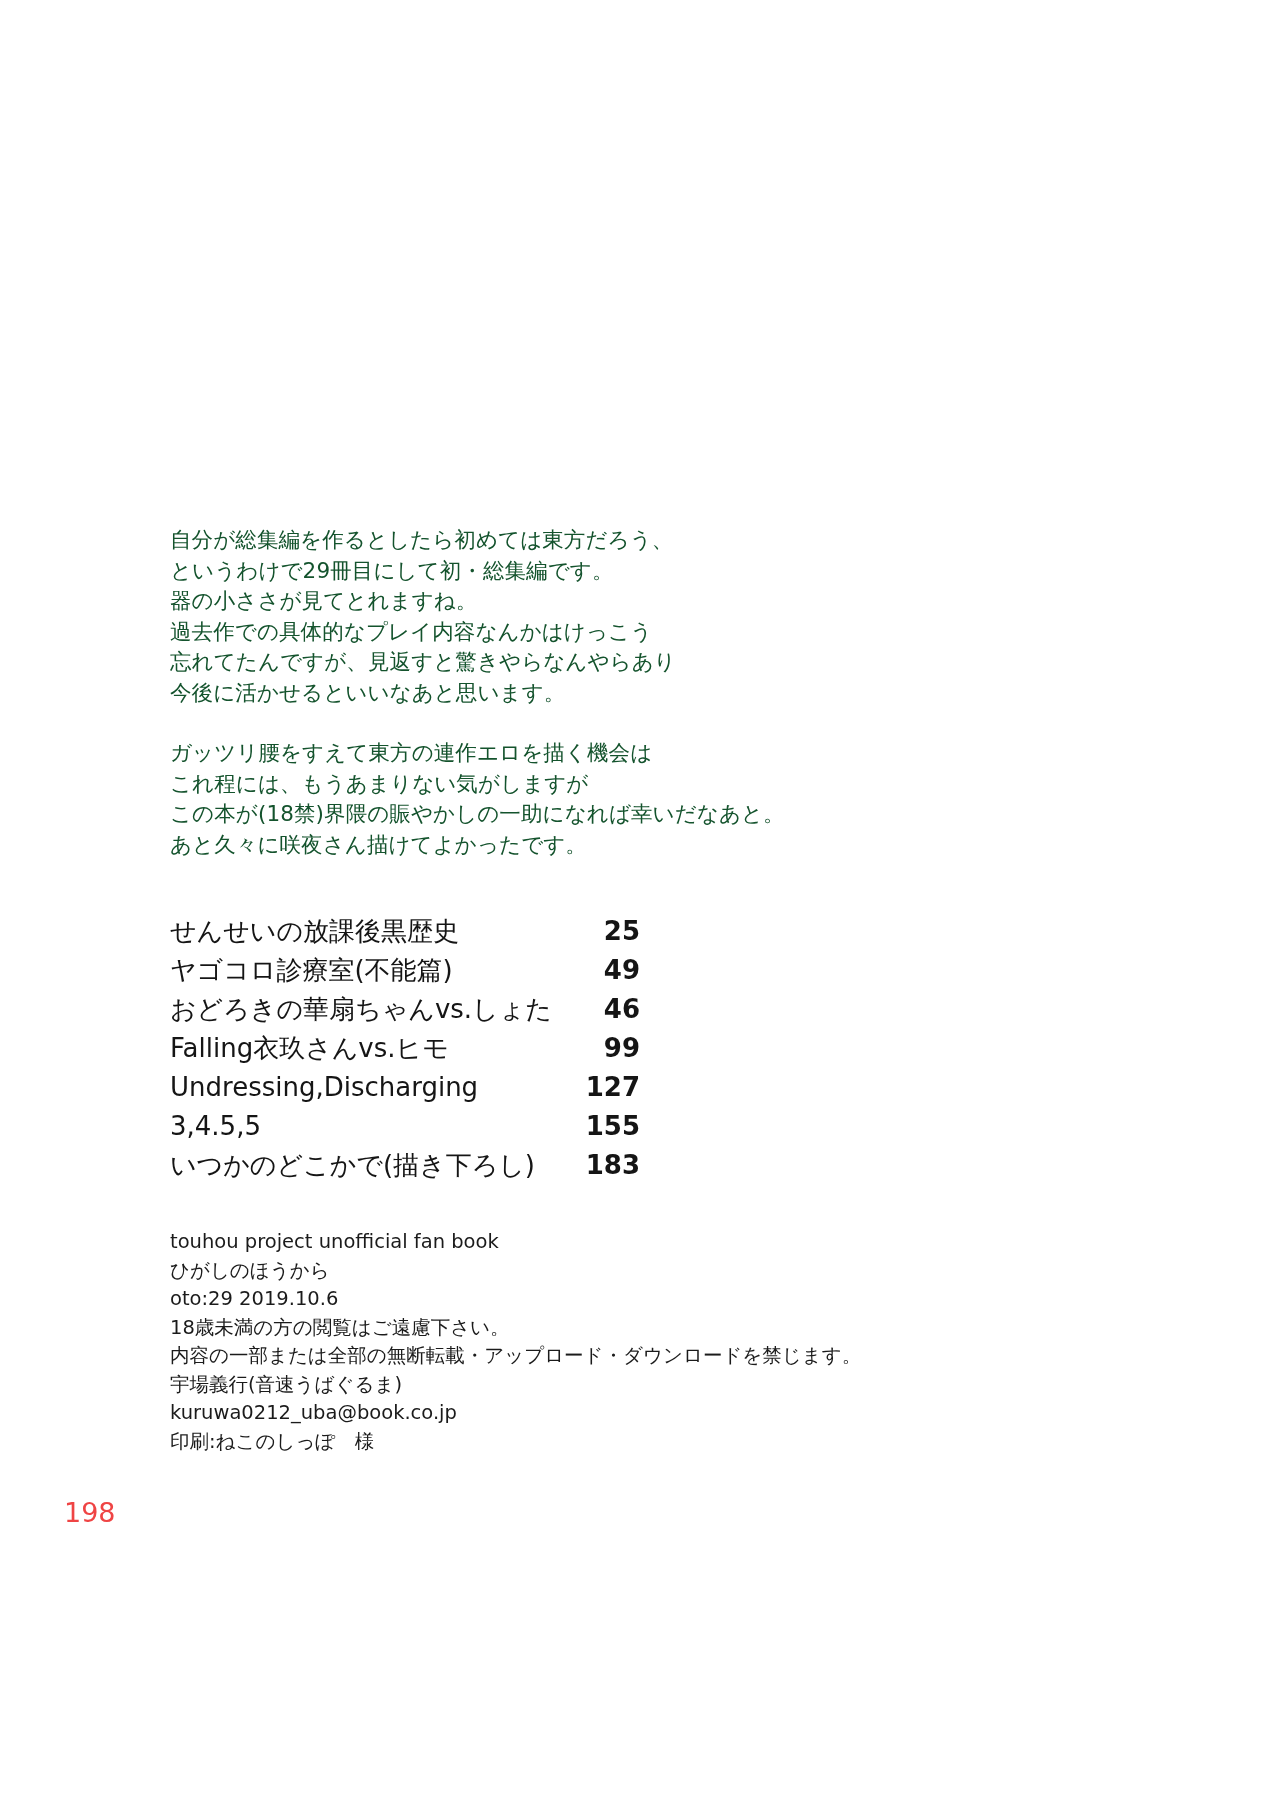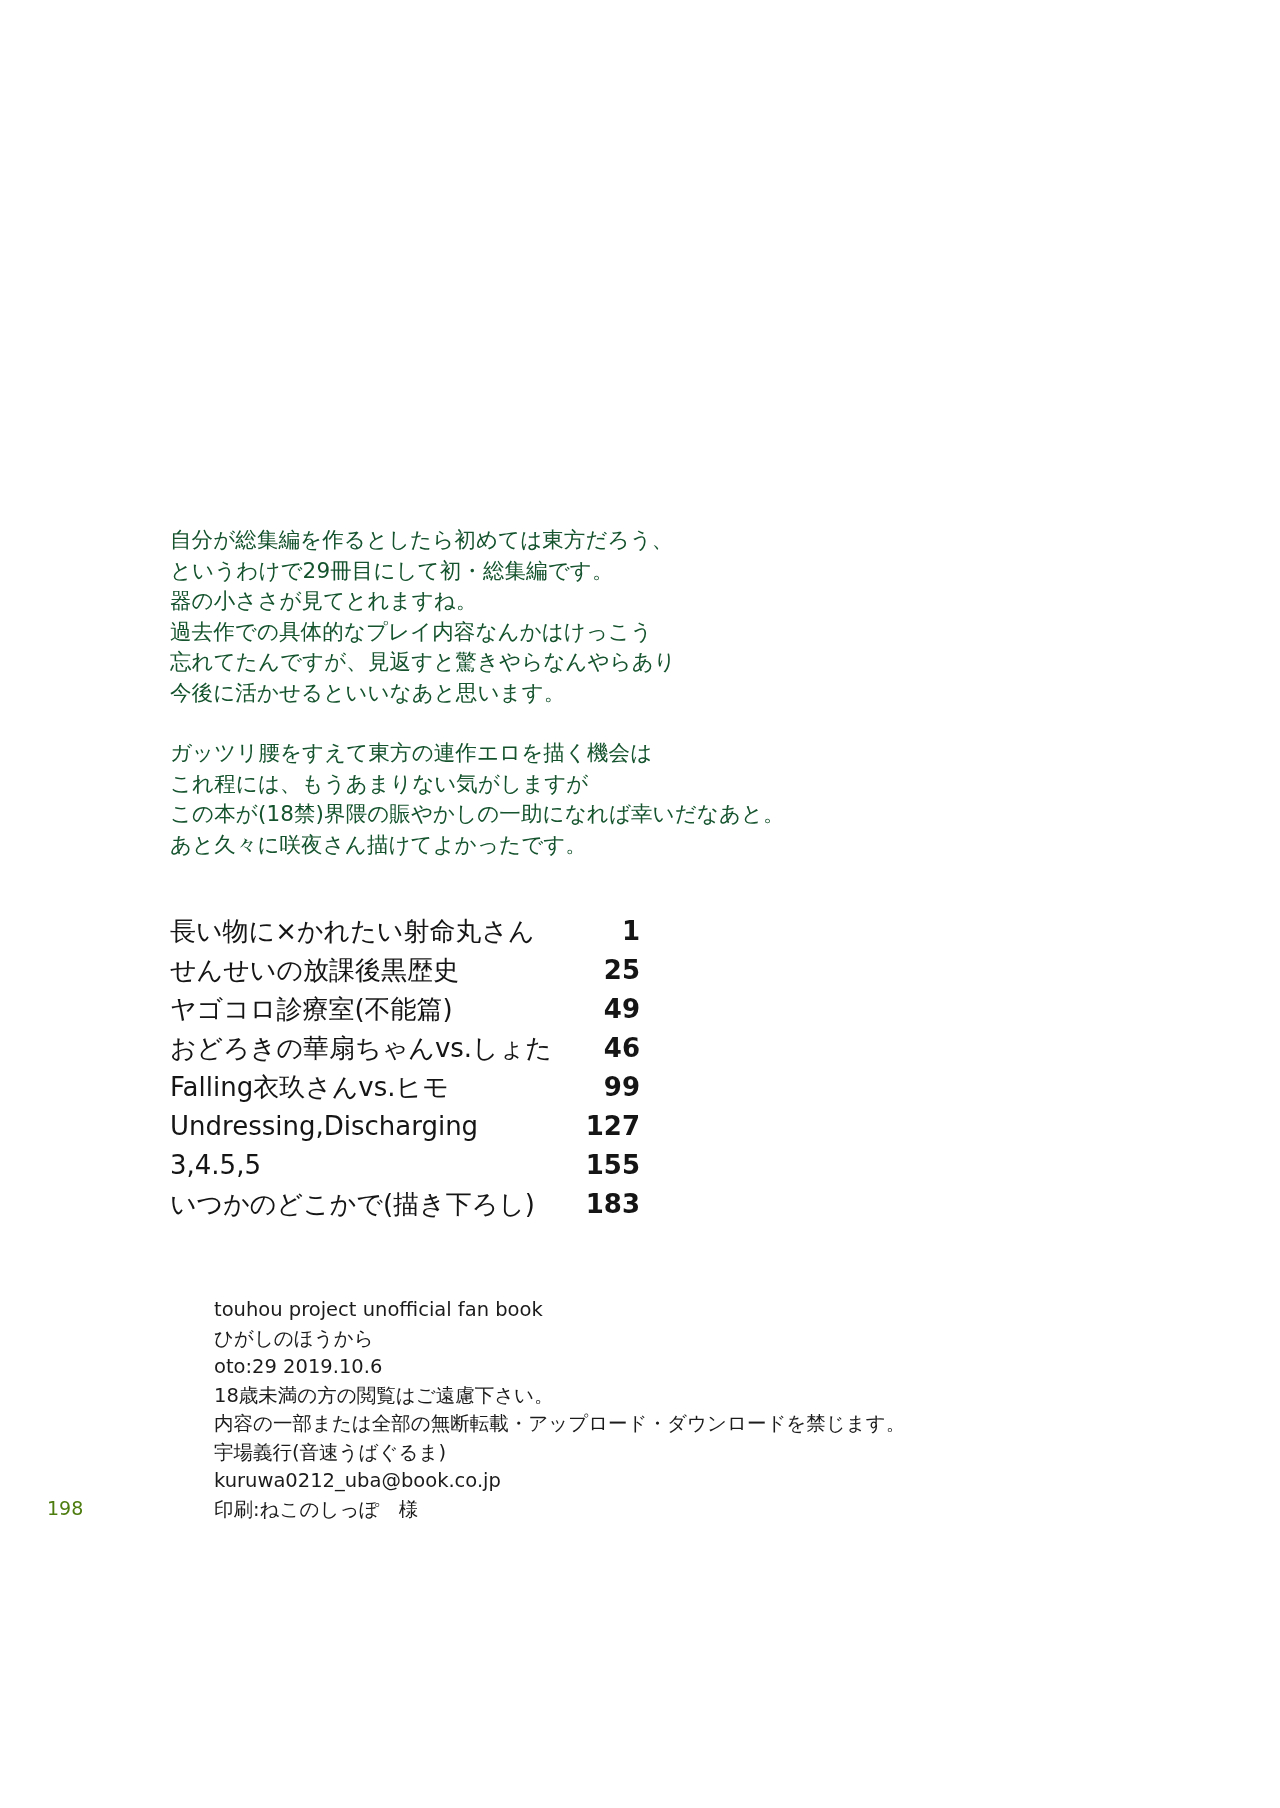--- a/index.html
+++ b/index.html
@@ -66,39 +66,38 @@
   }
   .toc-row-inner {
     position: relative;
     width: 470px;
   }
 
   
   .colophon {
     position: absolute;
     left: 170px;
-    top: 1296px;
+    top: 1228px;
     width: 900px;
-    margin-left: 44px;
   }
   .colophon p {
     margin: 0;
     font-size: 19.5px;
     line-height: 28.5px;
     color: #1b1b1b;
     white-space: nowrap;
   }
 
   
   .folio {
     position: absolute;
-    left: 47px;
+    left: 64px;
     top: 1497px;
-    font-size: 19px;
-    color: #4d7c0f;
+    font-size: 27px;
+    color: #ef4444;
   }
 </style>
 </head>
 <body>
 
 <div class="page">
 
   <section class="afterword">
     <p>自分が総集編を作るとしたら初めては東方だろう、</p>
     <p>というわけで29冊目にして初・総集編です。</p>
@@ -107,26 +106,20 @@
     <p>忘れてたんですが、見返すと驚きやらなんやらあり</p>
     <p>今後に活かせるといいなあと思います。</p>
     <div class="gap"></div>
     <p>ガッツリ腰をすえて東方の連作エロを描く機会は</p>
     <p>これ程には、もうあまりない気がしますが</p>
     <p>この本が(18禁)界隈の賑やかしの一助になれば幸いだなあと。</p>
     <p>あと久々に咲夜さん描けてよかったです。</p>
   </section>
 
   <section class="toc">
-    <div class="toc-row">
-      <div class="toc-row-inner">
-        <span class="toc-title">長い物に×かれたい射命丸さん</span>
-        <span class="toc-page">1</span>
-      </div>
-    </div>
     <div class="toc-row">
       <div class="toc-row-inner">
         <span class="toc-title">せんせいの放課後黒歴史</span>
         <span class="toc-page">25</span>
       </div>
     </div>
     <div class="toc-row">
       <div class="toc-row-inner">
         <span class="toc-title">ヤゴコロ診療室(不能篇)</span>
         <span class="toc-page">49</span>

